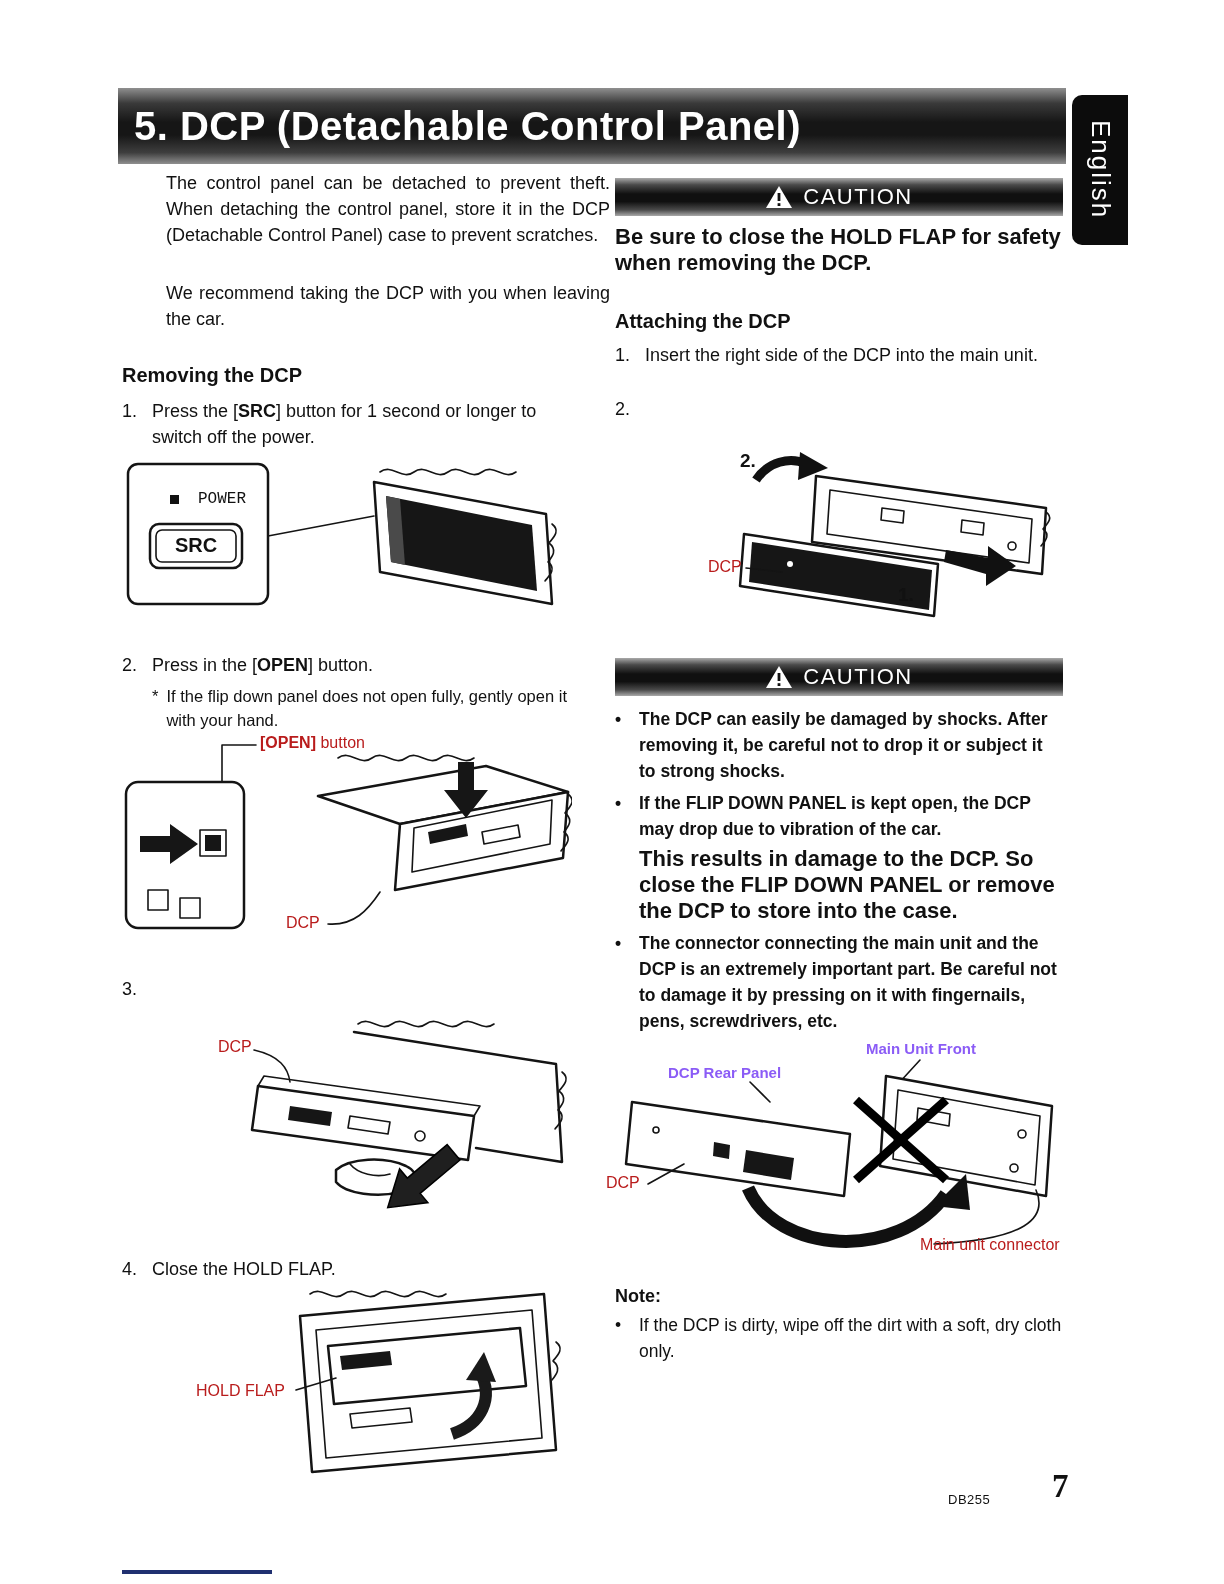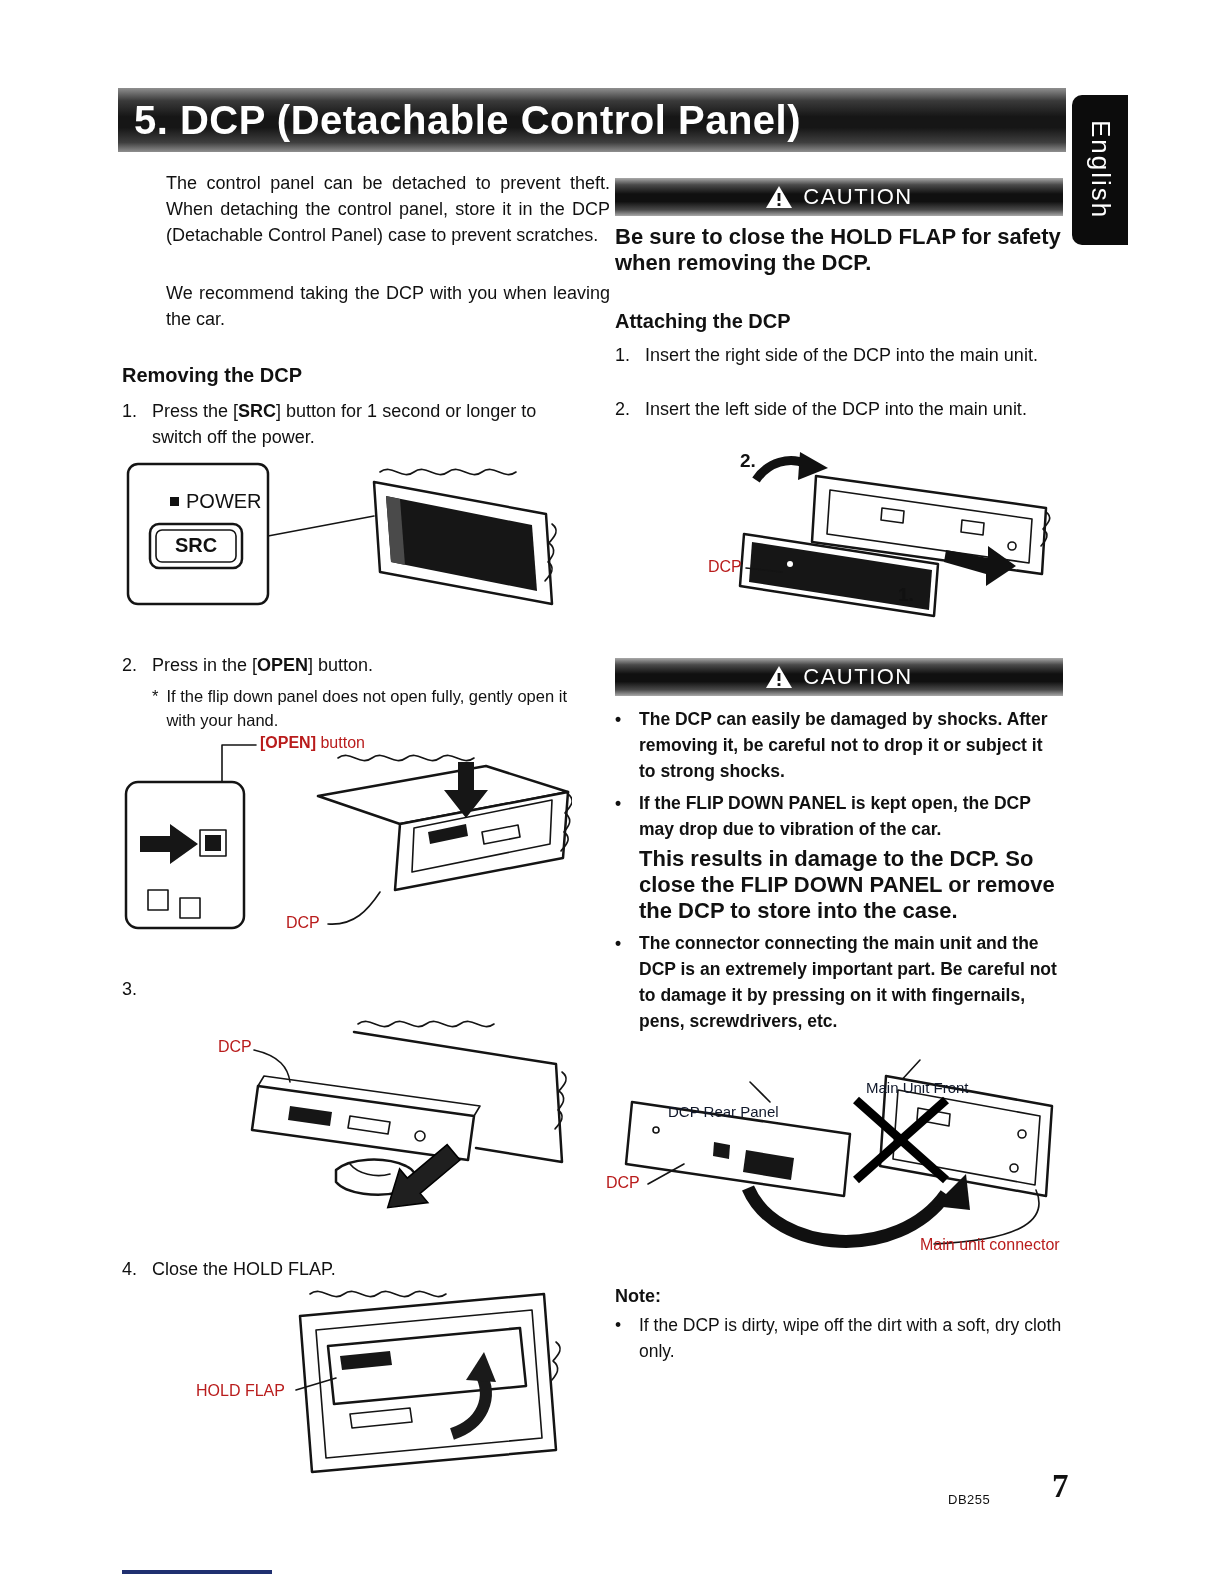--- a/index.html
+++ b/index.html
@@ -7,21 +7,21 @@
   .page {
     position:relative; width:1224px; height:1584px; margin:0 auto;
     background:#ffffff; color:#111;
     font-family:"Liberation Sans","DejaVu Sans",sans-serif;
     overflow:hidden;
   }
   .abs { position:absolute; }
 
   
   .title-banner {
-    left:118px; top:88px; width:948px; height:64px;
+    left:118px; top:88px; width:948px; height:76px;
     background:linear-gradient(180deg,#8f8f8f 0%,#3a3a3a 20%,#161616 45%,#161616 62%,#3e3e3e 85%,#8f8f8f 100%);
     display:flex; align-items:center; padding-left:16px;
     color:#fff; font-size:40px; font-weight:700; letter-spacing:.5px;
     white-space:nowrap;
   }
   
   .lang-tab {
     left:1072px; top:95px; width:56px; height:150px;
     background:#0c0c0c; border-radius:10px 0 0 10px;
     display:flex; align-items:center; justify-content:center;
@@ -44,30 +44,30 @@
     display:flex; align-items:center; justify-content:center; gap:10px;
   }
   .caution-bar .ct { color:#fff; font-weight:400; font-size:22px; letter-spacing:1.5px; }
   .bold-par { font-size:22px; line-height:26px; font-weight:700; }
 
   .blt { display:flex; gap:10px; font-size:17.5px; line-height:26px; font-weight:700; }
   .blt .mk { flex:none; width:14px; }
 
   
   .fig-label { font-size:16px; line-height:18px; color:#b91c1c; white-space:nowrap; }
-  .fig-label-b { font-size:15px; font-weight:400; line-height:17px; color:#0f172a; white-space:nowrap;margin-top:39px; }
+  .fig-label-b { font-size:15px; font-weight:700; line-height:17px; color:#8b5cf6; white-space:nowrap; }
   .fig-num { font-size:19px; font-weight:700; color:#111; }
 
   .fig-svg { position:absolute; left:0; top:0; width:100%; height:100%; }
   .ln  { fill:#fff; stroke:#141414; stroke-width:2.5; stroke-linejoin:round; stroke-linecap:round; }
   .lnn { fill:none; stroke:#141414; stroke-width:2.5; stroke-linejoin:round; stroke-linecap:round; }
   .thin { stroke-width:1.6; }
   .dark { fill:#161616; stroke:none; }
 
-  .power-row { display:flex; align-items:center; gap:7px; font-size:20px; }
+  .power-row { display:flex; align-items:center; gap:19px; font-size:16px;font-family:Liberation Mono, monospace; }
   .sq { width:9px; height:9px; background:#111; display:inline-block; }
   .src-label { font-size:20px; font-weight:700; text-align:center; }
 
   .footer-model { font-size:13px; letter-spacing:.5px; }
   .footer-page { font-family:"Liberation Serif","DejaVu Serif",serif; font-size:33px; font-weight:700; }
   .bottom-rule { width:150px; height:4px; background:#203070; }
 </style>
 </head>
 <body>
 
@@ -201,21 +201,20 @@
   <p class="abs bold-par" style="left:615px;top:224px;width:448px">Be sure to close the HOLD FLAP for safety when removing the DCP.</p>
 
   <h2 class="abs h2" style="left:615px;top:310px">Attaching the DCP</h2>
 
   <div class="abs step" style="left:615px;top:342px;width:448px">
     <span class="num">1.</span>
     <span>Insert the right side of the DCP into the main unit.</span>
   </div>
   <div class="abs step" style="left:615px;top:396px;width:448px">
     <span class="num">2.</span>
-    <span>Insert the left side of the DCP into the main unit.</span>
   </div>
 
   <div class="abs" style="left:640px;top:446px;width:425px;height:195px">
     <svg class="fig-svg" viewBox="0 0 425 195">
       <path d="M116,34 C 128,16 150,10 166,18" fill="none" stroke="#111" stroke-width="9"></path>
       <polygon points="160,6 188,22 158,34" fill="#111"></polygon>
       <polygon class="ln" points="176,30 406,62 402,128 172,96"></polygon>
       <polygon class="lnn thin" points="190,44 392,73 389,117 187,88"></polygon>
       <polygon class="lnn thin" points="242,62 264,65 263,77 241,74"></polygon>
       <polygon class="lnn thin" points="322,74 344,77 343,89 321,86"></polygon>

